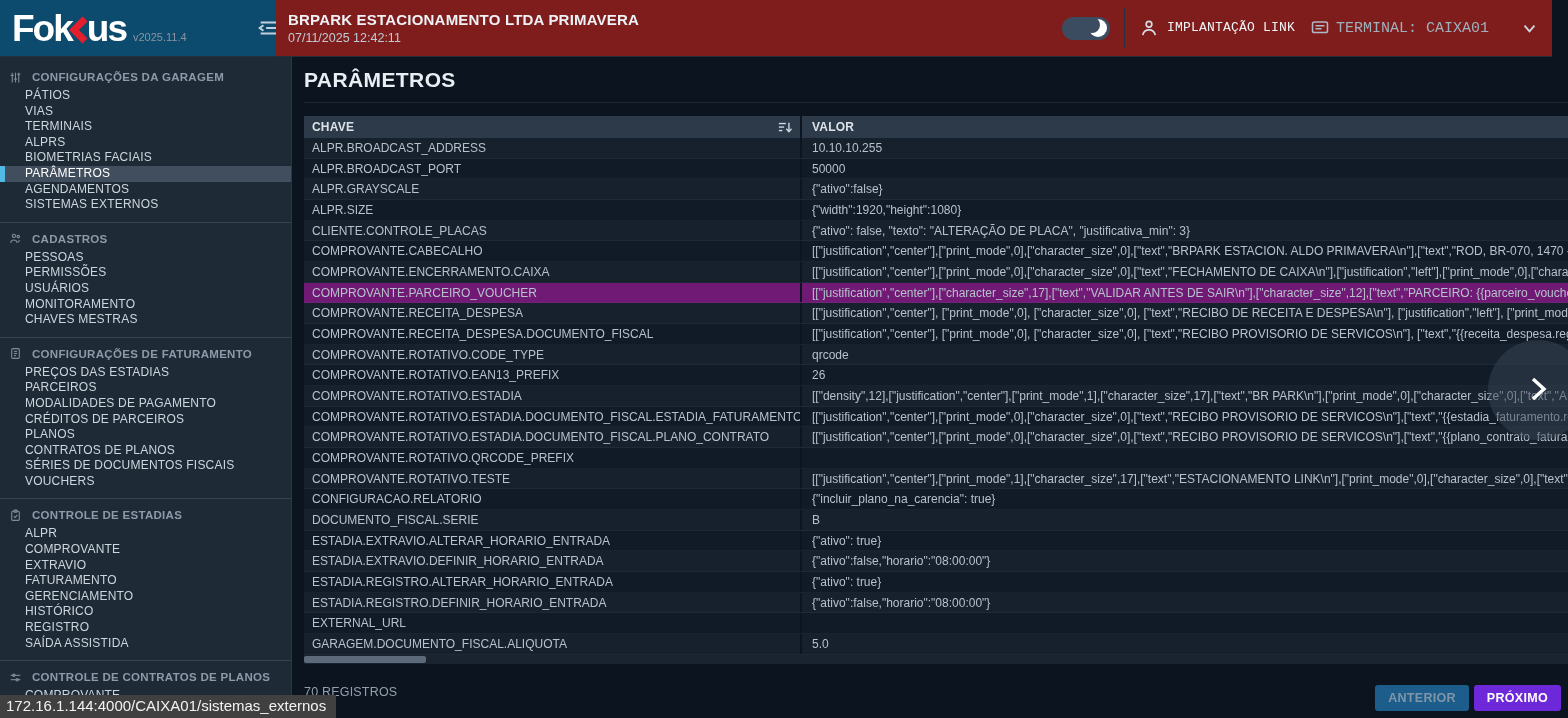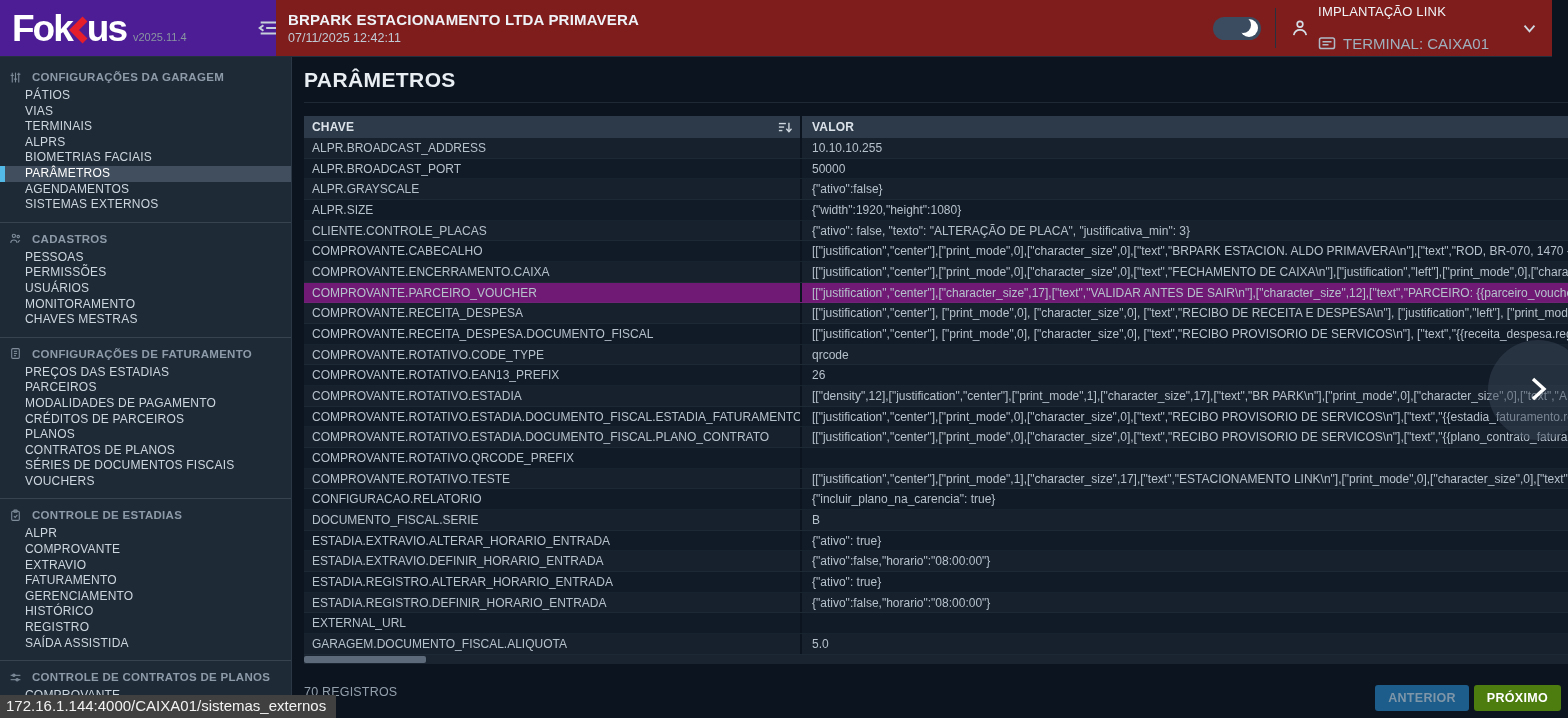--- a/index.html
+++ b/index.html
@@ -3,21 +3,21 @@
 <meta charset="utf-8">
 <style>
   * { margin:0; padding:0; box-sizing:border-box; }
   html,body { width:1568px; height:718px; overflow:hidden; background:#0c1420;
     font-family:"Liberation Sans", sans-serif; }
   .app { position:relative; width:1568px; height:718px; }
 
   
   .sidebar { position:absolute; left:0; top:0; width:292px; height:718px;
     background:#1f2a37; border-right:1px solid #2b3745; z-index:2; }
-  .sidebar-header { height:57px; background:#4c1d95; display:flex; align-items:center;
+  .sidebar-header { height:57px; background:#0c4a6e; display:flex; align-items:center;
     padding:0 10px 0 12px; border-bottom:1px solid #26313f; }
   .logo { display:flex; align-items:baseline; flex:1; }
   .logo-txt { color:#fff; font-weight:bold; font-size:37px; letter-spacing:-2px; line-height:1; }
   .logo-chev { position:relative; top:4px; margin:0 -3px 0 -4px; }
   .logo-version { color:#8a95a2; font-size:11px; margin-left:7px; }
   .menu-toggle { width:26px; height:26px; display:flex; align-items:center; justify-content:center;
     cursor:pointer; color:#c6d0da; }
   .sidebar-nav { height:calc(100% - 57px); overflow:hidden; padding-top:4px; }
   .section { padding:7px 0 9px; border-top:1px solid #37434f; }
   .section:first-child { border-top:none; }
@@ -37,21 +37,21 @@
   .store-name { color:#eef2f6; font-weight:bold; font-size:15px; letter-spacing:.2px; }
   .store-date { color:#c0cad4; font-size:12.5px; margin-top:3px; }
   .topbar-right { display:flex; align-items:center; gap:14px; }
   .toggle { width:48px; height:23px; border-radius:12px; background:#3c4c60; position:relative; cursor:pointer; }
   .moon { position:absolute; right:3px; top:2.5px; width:18px; height:18px; border-radius:50%; background:#ffffff; }
   .moon::after { content:''; position:absolute; left:-5px; top:-2px; width:16px; height:16px;
     border-radius:50%; background:#3c4c60; }
   .tb-divider { width:1px; height:40px; background:#26323f; }
   .user-wrap { display:flex; align-items:center; gap:8px; cursor:pointer; }
   .user-icon { color:#d4dde5; display:flex; }
-  .user-lines { display:flex; flex-direction:column; gap:16px; }
+  .user-lines { display:flex; gap:16px;font-family:Liberation Mono, monospace; }
   .user-line1 { color:#f0f4f7; font-size:13px; letter-spacing:.2px; }
   .user-line2 { display:flex; align-items:center; gap:7px; color:#9fb0bd; font-size:15px; }
   .term-icon { color:#aebbc7; display:flex; }
   .chev-down { margin-left:18px; color:#cfd8e0; display:flex; cursor:pointer; }
 
   
   .content { position:absolute; left:292px; top:57px; width:1276px; height:661px; background:#0c1420; }
   .page-title { color:#e9eef3; font-size:21px; font-weight:bold; letter-spacing:.4px;
     margin:11px 0 10px 12px; }
   .title-rule { height:1px; background:#1e2935; margin-left:12px; }
@@ -71,21 +71,21 @@
   .td-val { flex:1; padding:0 10px; color:#b5c1cb; font-size:12px; white-space:nowrap; overflow:hidden; }
   .h-scroll { height:9px; background:#1a2330; position:relative; }
   .h-thumb { position:absolute; left:0; top:1px; height:7px; width:122px; background:#5d6a79; border-radius:2px; cursor:pointer; }
 
   .foot { display:flex; align-items:flex-start; justify-content:space-between; margin:21px 7px 0 12px;gap:19px; }
   .records { color:#93a0ac; font-size:12.5px; letter-spacing:.2px; }
   .pager { display:flex; gap:5px; }
   .btn { height:26px; padding:0 13px; border:none; border-radius:3px; font-family:"Liberation Sans",sans-serif;
     font-size:12.5px; font-weight:bold; letter-spacing:.3px; cursor:pointer; }
   .btn-prev { background:#1d5d8c; color:#7e96a8; }
-  .btn-next { background:#4d7c0f; color:#ffffff; }
+  .btn-next { background:#6d28d9; color:#ffffff; }
 
   
   .scroll-next { position:absolute; left:1488px; top:340px; width:100px; height:100px;
     border-radius:50%; background:rgba(58,70,86,0.5); border:none; display:flex;
     align-items:center; justify-content:center; cursor:pointer; z-index:4; color:#fff; }
 
   
   .statusbar { position:absolute; left:0; bottom:0; background:#404040; color:#f2f2f2;
     font-size:15px; padding:2px 10px 4px 6px; z-index:6; white-space:nowrap; }
 </style>

